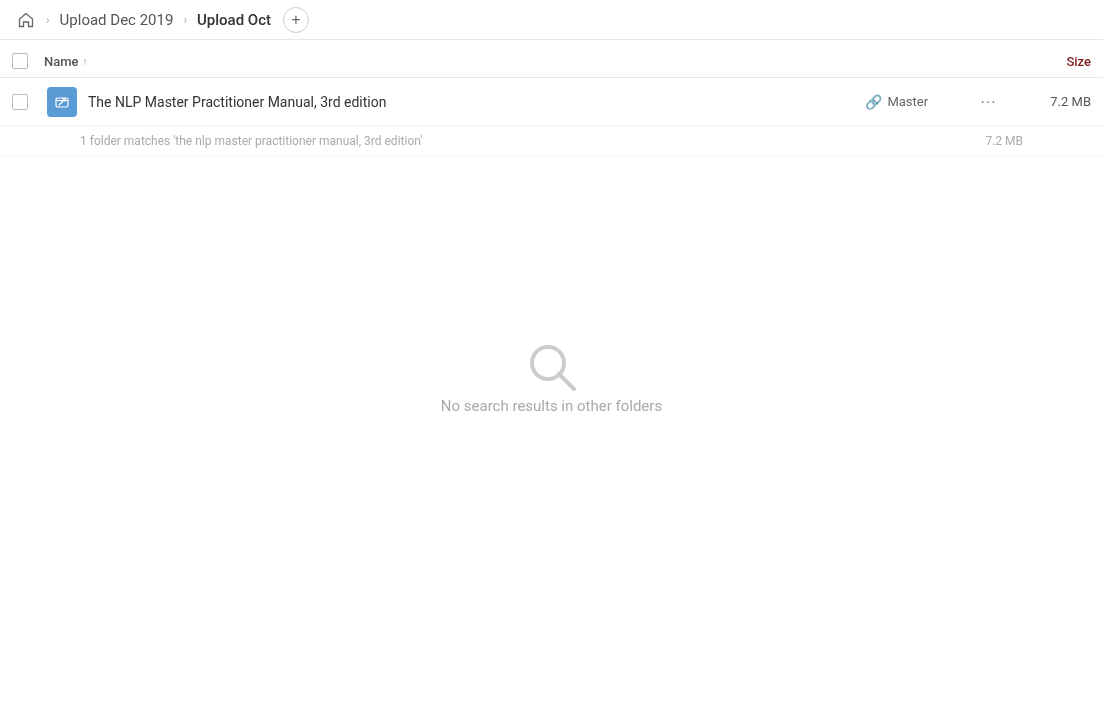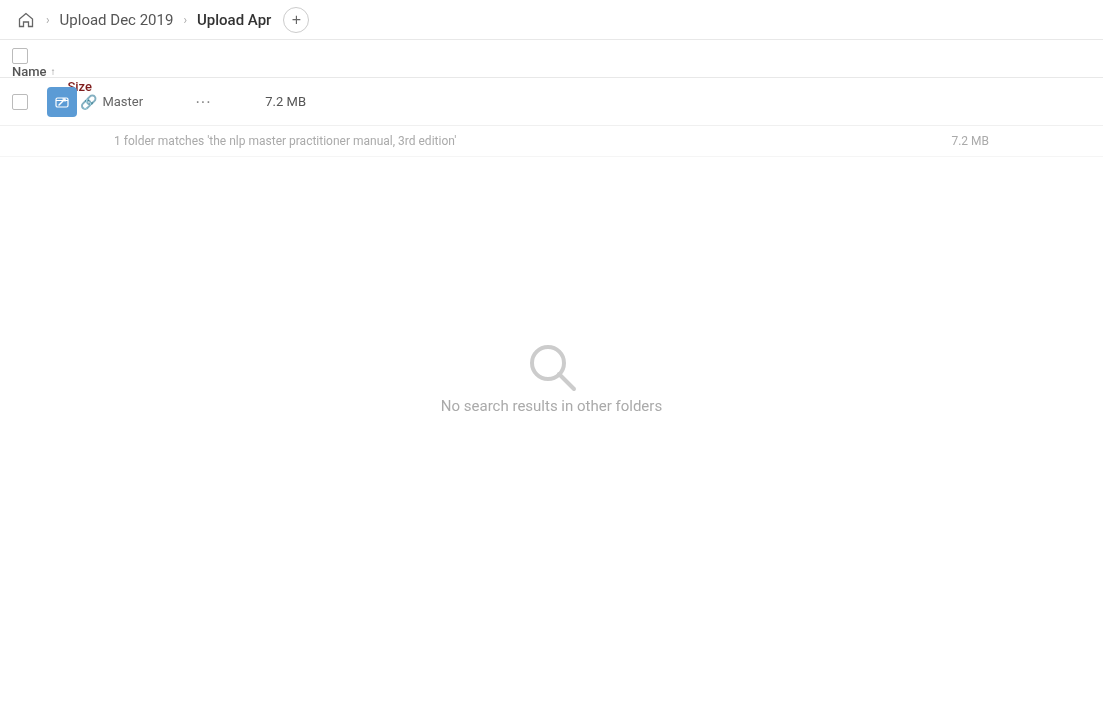--- a/index.html
+++ b/index.html
@@ -69,25 +69,24 @@
       cursor: pointer;
       color: #666;
       font-size: 16px;
       line-height: 1;
       margin-left: 4px;
     }
 
     
     .column-header {
       display: flex;
-      align-items: flex-start;
+      align-items: flex-end;
       padding: 8px 12px;
       border-bottom: 1px solid #e8e8e8;
       height: 38px;
-      flex-direction: column;
     }
 
     .checkbox-col {
       width: 32px;
       flex-shrink: 0;
     }
 
     .checkbox-box {
       width: 16px;
       height: 16px;
@@ -196,21 +195,21 @@
       width: 80px;
       text-align: right;
       color: #555;
       font-size: 13px;
     }
 
     
     .match-info-row {
       display: flex;
       align-items: center;
-      padding: 8px 114px;
+      padding: 8px 80px;
       color: #aaa;
       font-size: 12px;
       border-bottom: 1px solid #f5f5f5;
     }
 
     .match-info-size {
       margin-left: auto;
       color: #aaa;
       font-size: 12px;
     }
@@ -245,21 +244,21 @@
       <path d="M8 1.5L1.5 7V14.5H5.5V10H10.5V14.5H14.5V7L8 1.5Z" stroke="#666" stroke-width="1.3" fill="none"></path>
     </svg>
   </div>
 
   <span class="breadcrumb-separator">›</span>
 
   <span class="breadcrumb-item">Upload Dec 2019</span>
 
   <span class="breadcrumb-separator">›</span>
 
-  <span class="breadcrumb-item active">Upload Apr</span>
+  <span class="breadcrumb-item active">Upload Oct</span>
 
   <button class="add-button">+</button>
 </div>
 
 <div class="column-header">
   <div class="checkbox-col">
     <div class="checkbox-box"></div>
   </div>
   <div class="name-col-header">
     <span>Name</span>
@@ -274,20 +273,21 @@
   </div>
   <div class="file-icon-col">
     <div class="folder-link-icon">
       <svg width="16" height="16" viewBox="0 0 16 16" fill="none" xmlns="http://www.w3.org/2000/svg">
         <path d="M6.5 9.5L9.5 6.5M9 5H11V7M5 11L7 9" stroke="white" stroke-width="1.5" stroke-linecap="round" stroke-linejoin="round"></path>
         <rect x="2" y="4" width="12" height="9" rx="1.5" stroke="white" stroke-width="1.2" fill="none"></rect>
         <path d="M2 6.5H14" stroke="white" stroke-width="1"></path>
       </svg>
     </div>
   </div>
+  <div class="file-name-col">The NLP Master Practitioner Manual, 3rd edition</div>
   <div class="file-shared-col">
     <span class="link-icon">🔗</span>
     <span>Master</span>
   </div>
   <button class="more-button">
     <span>···</span>
   </button>
   <div class="file-size-col">7.2 MB</div>
 </div>
 

